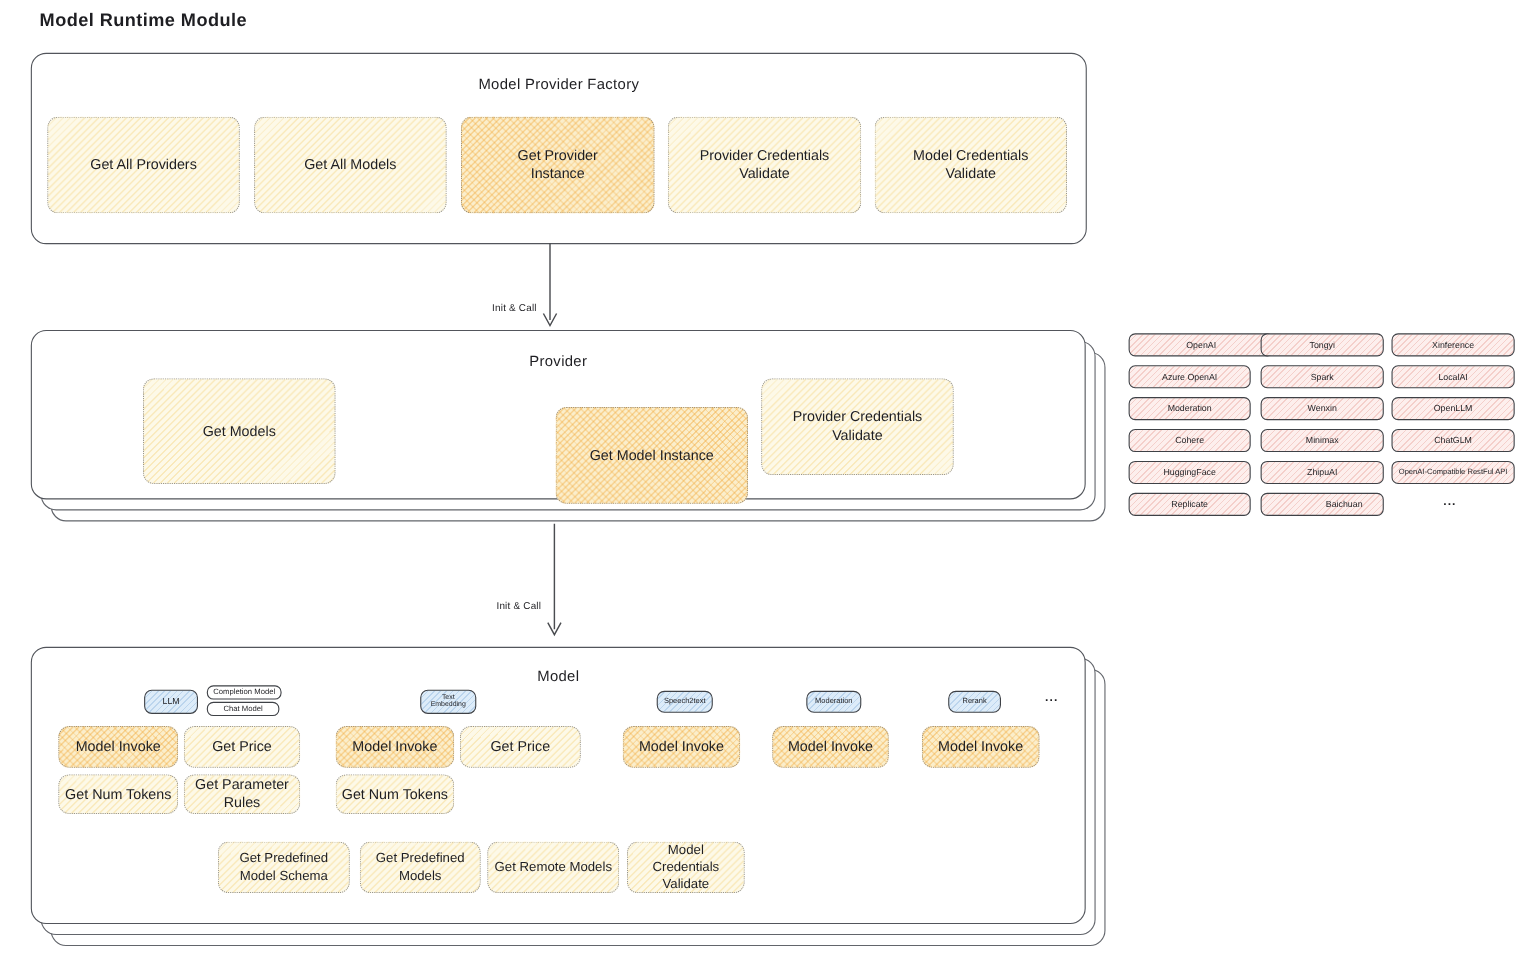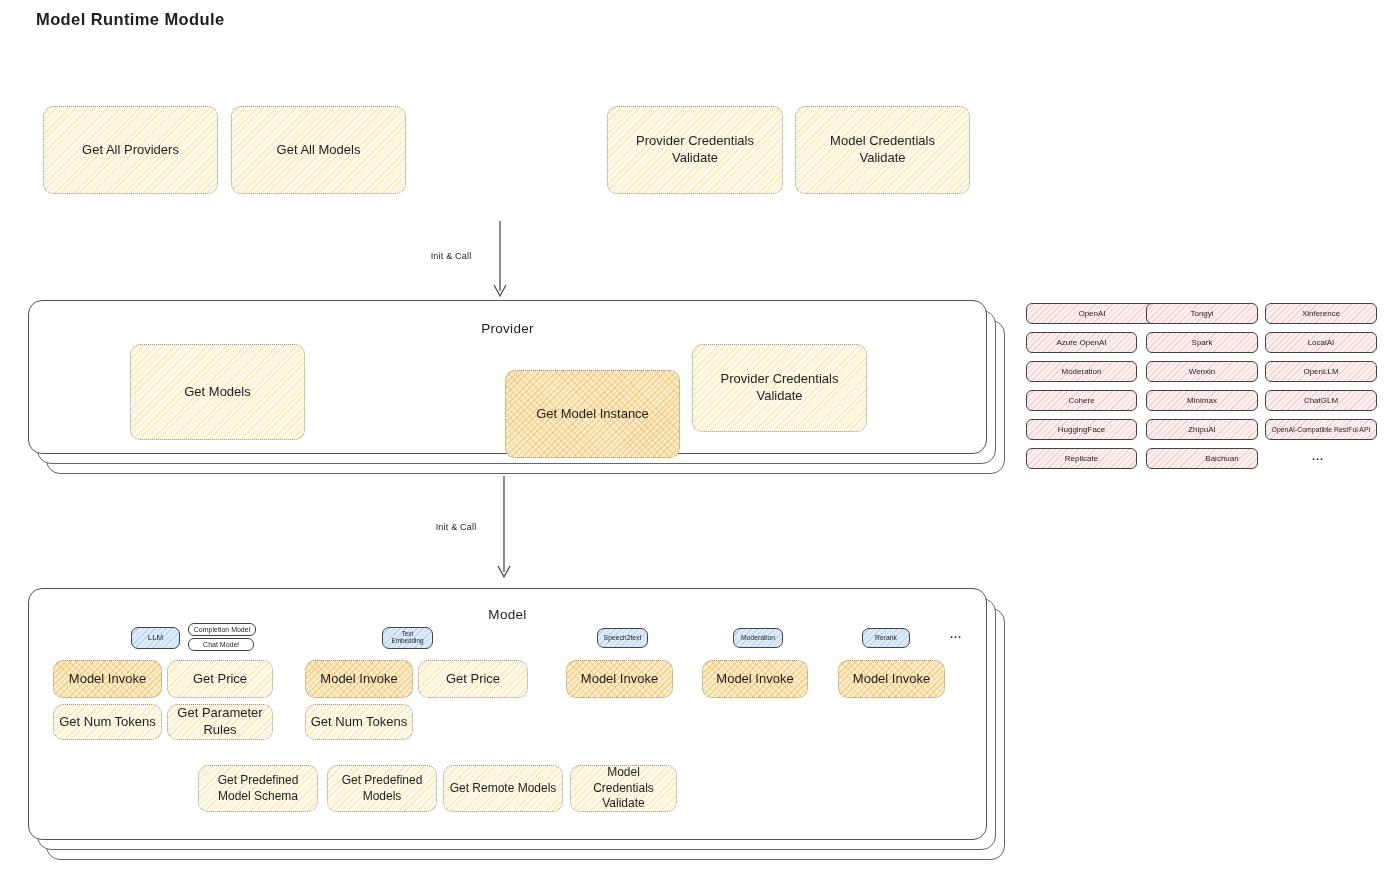--- a/index.html
+++ b/index.html
@@ -26,33 +26,37 @@
         background-image:repeating-linear-gradient(135deg,rgba(228,148,138,.35) 0 1px,transparent 1px 4px);
         box-sizing:border-box;}
   .pinkbox.small{font-size:6.9px;}
   .bluetab{position:absolute;display:flex;align-items:center;justify-content:center;text-align:center;
         border:1.2px solid #3e4146;border-radius:7px;background-color:#ddecf9;line-height:1.1;
         background-image:repeating-linear-gradient(135deg,rgba(125,170,215,.35) 0 1px,transparent 1px 4px);
         box-sizing:border-box;padding:0 3px;}
   .whitetab{position:absolute;display:flex;align-items:center;justify-content:center;
         background:#fff;border:1.1px solid #3e4146;border-radius:6px;font-size:7px;white-space:nowrap;
         box-sizing:border-box;}
-  .arrowlabel{position:absolute;font-size:9px;text-align:center;letter-spacing:.2px;}
+  .arrowlabel{position:absolute;font-size:9px;text-align:right;letter-spacing:.2px;margin-top:24px;}
   .dots{position:absolute;font-size:11px;font-weight:700;letter-spacing:1px;}
   .bottomrow{font-size:12px;padding:0 5px;}
 </style>
 </head>
 <body>
 
 <div class="canvas">
 
   <div class="title">Model Runtime Module</div>
 
+  <div class="container" style="left:28px;top:48px;width:958px;height:172px;">
+    <div class="ctitle">Model Provider Factory</div>
+  </div>
   <div class="fbox yellow" style="left:43px;top:106px;width:175px;height:88px;">Get All Providers</div>
   <div class="fbox yellow" style="left:231px;top:106px;width:175px;height:88px;">Get All Models</div>
+  <div class="fbox orange" style="left:419px;top:106px;width:176px;height:88px;padding:0 30px;">Get Provider Instance</div>
   <div class="fbox yellow" style="left:607px;top:106px;width:176px;height:88px;">Provider Credentials Validate</div>
   <div class="fbox yellow" style="left:795px;top:106px;width:175px;height:88px;">Model Credentials Validate</div>
 
   <svg class="abs" style="left:492px;top:221px;" width="16" height="78">
     <line x1="8" y1="0" x2="8" y2="70" stroke="#4a4c50" stroke-width="1.3"></line>
     <path d="M2,64 L8,75 L14,64" fill="none" stroke="#4a4c50" stroke-width="1.3"></path>
   </svg>
   <div class="arrowlabel" style="left:414px;top:251px;width:74px;">Init &amp; Call</div>
 
   <div class="layer" style="left:46px;top:320px;width:957px;height:152px;"></div>

